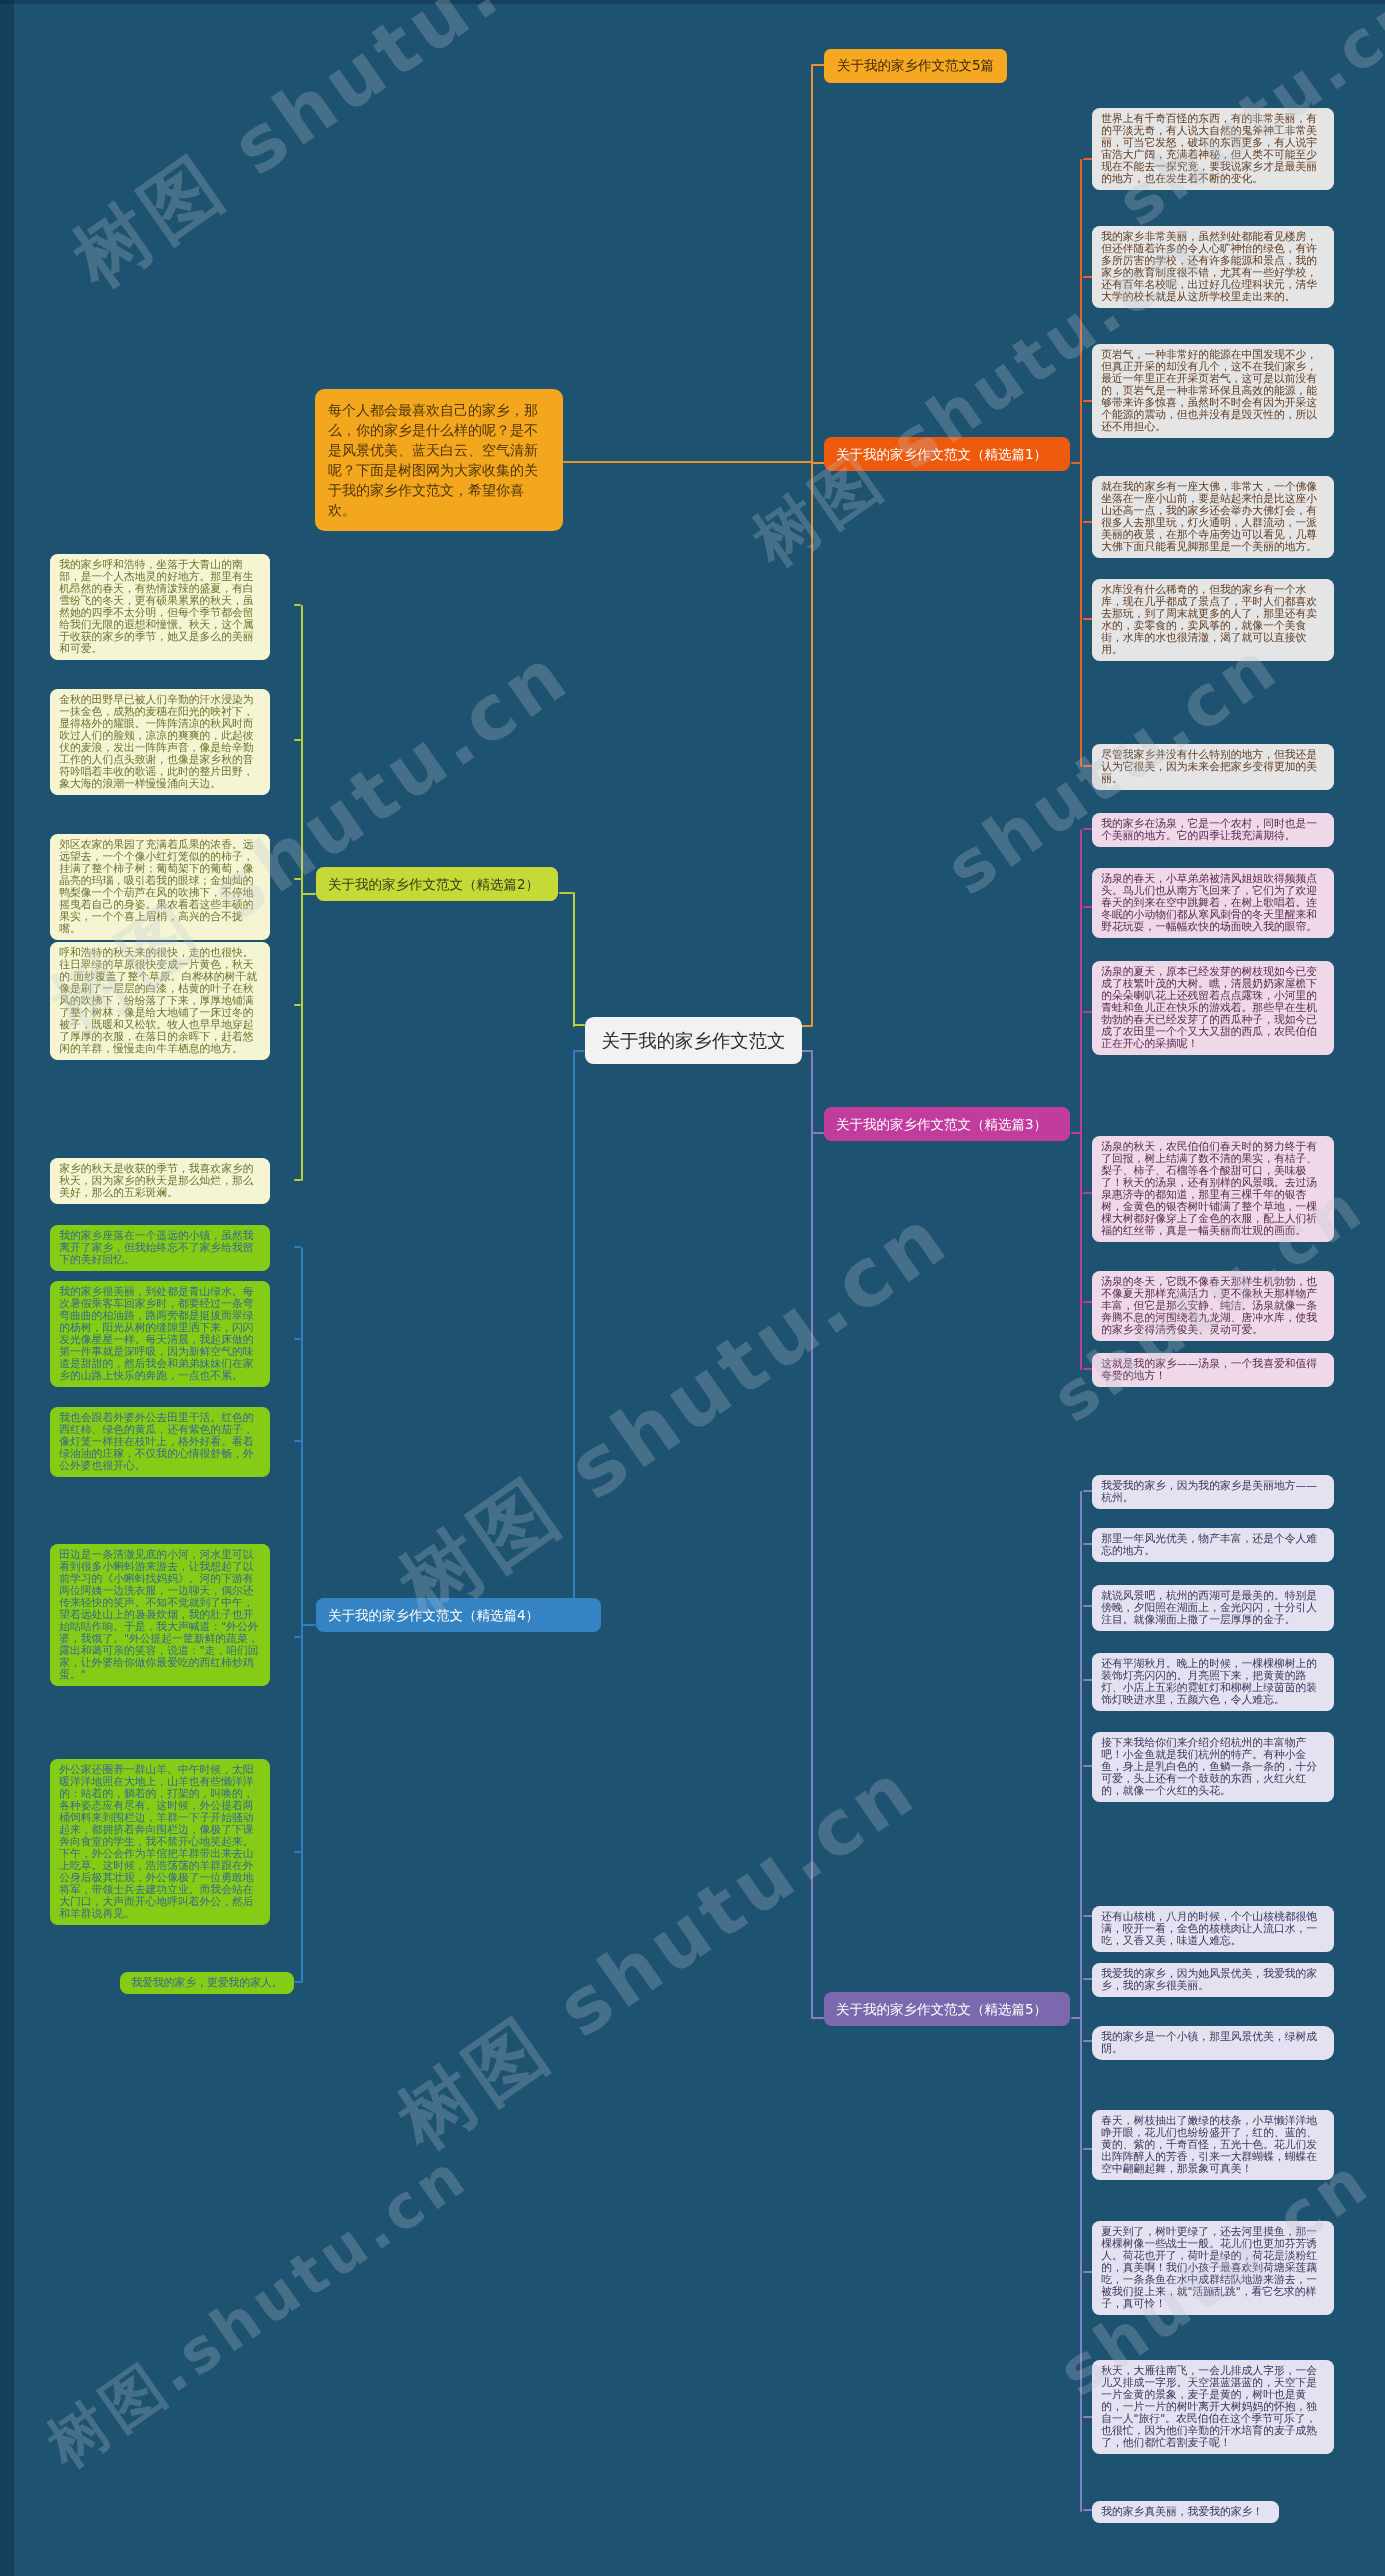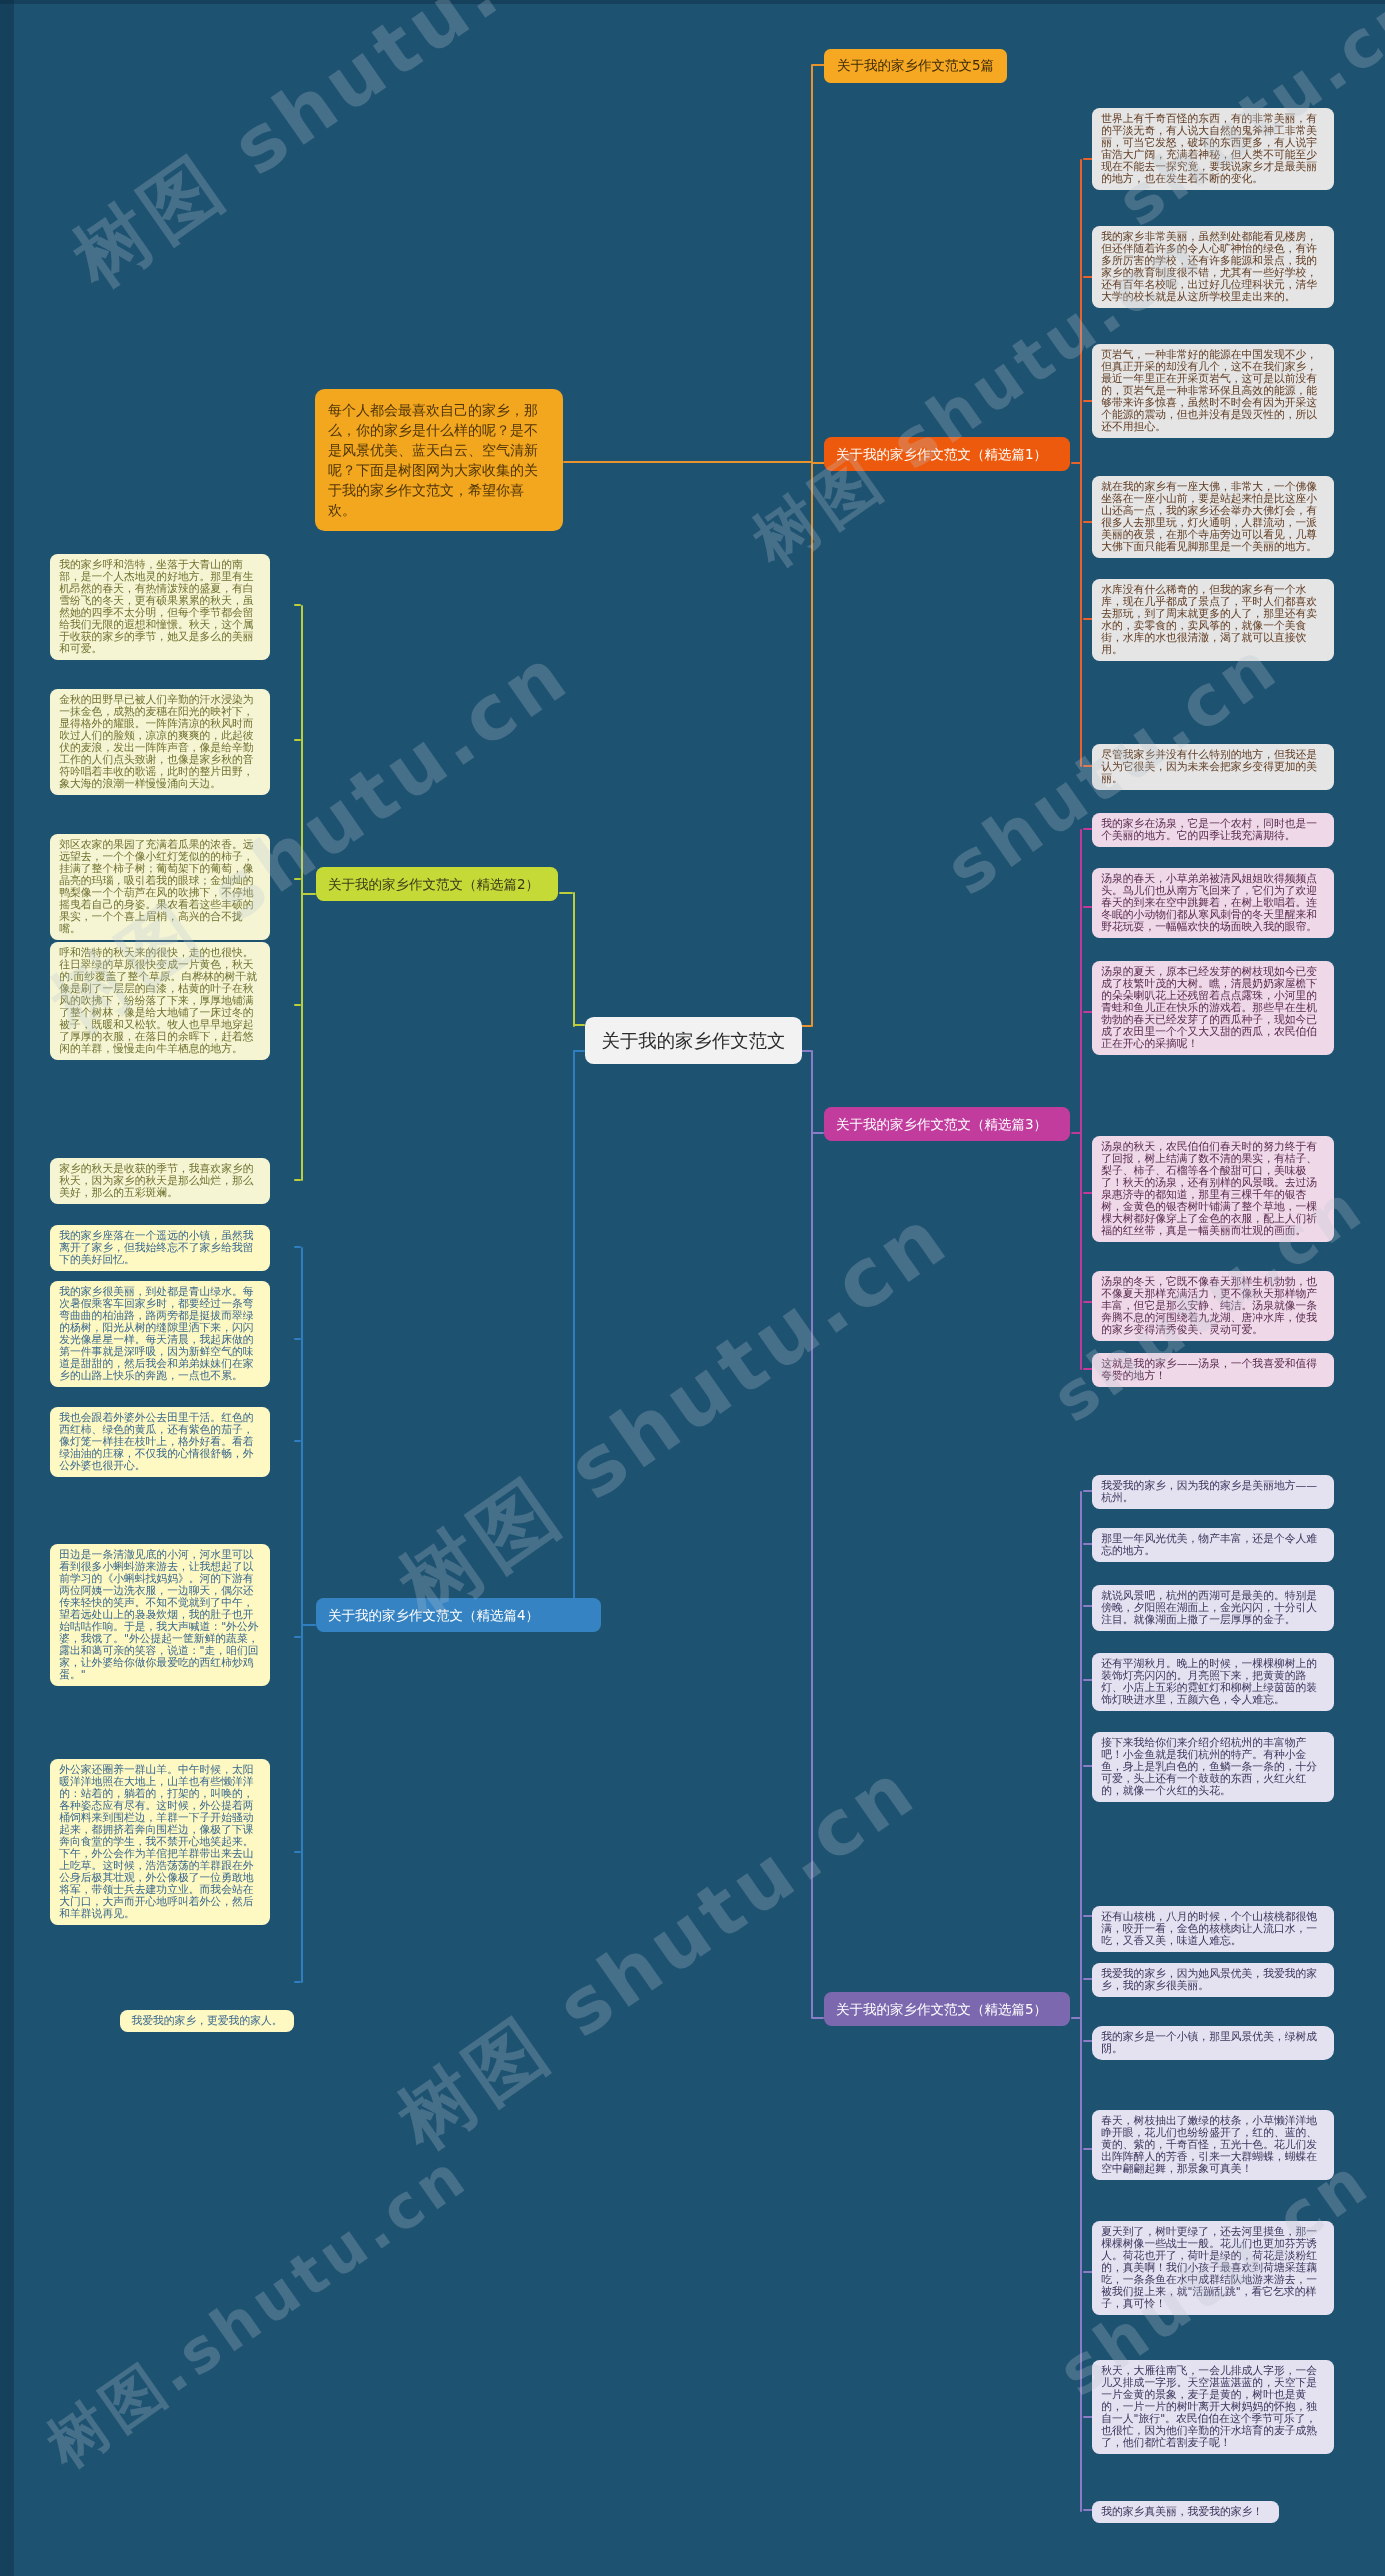--- a/index.html
+++ b/index.html
@@ -25,36 +25,36 @@
   #node4{left:316px;top:1598px;width:285px;background:#3583C3;}
   #node5{left:824px;top:1992px;background:#7B68AE;}
 
   
   .para{position:absolute;left:1092px;width:242px;box-sizing:border-box;padding:4.9px 9.2px;
     font-size:10.8px;line-height:12px;border-radius:7.6px;letter-spacing:0;}
   .para.left{left:50px;width:220px;}
   .pg-peach{background:#e5e5e5;color:#5F3A20;}
   .pg-yellow{background:#F5F5D4;color:#6E702D;}
   .pg-pink{background:#EFD8E7;color:#57294E;}
-  .pg-blue{background:#fef9c3;color:#38678D;}
+  .pg-blue{background:#84cc16;color:#38678D;}
   .pg-lav{background:#E4E1F1;color:#39345A;}
 
   
   #pb1-0{top:108px;} #pb1-1{top:226px;} #pb1-2{top:344px;}
   #pb1-3{top:476px;} #pb1-4{top:579px;} #pb1-5{top:744px;}
   
   #pb2-0{top:554px;} #pb2-1{top:689px;} #pb2-2{top:834px;}
   #pb2-3{top:942px;} #pb2-4{top:1158px;}
   
   #pb3-0{top:813px;} #pb3-1{top:868px;} #pb3-2{top:961px;}
   #pb3-3{top:1136px;} #pb3-4{top:1263px;margin-top:8px;} #pb3-5{top:1353px;}
   
   #pb4-0{top:1225px;} #pb4-1{top:1281px;} #pb4-2{top:1407px;}
   #pb4-3{top:1544px;} #pb4-4{top:1759px;}
-  #pb4-5{top:1972px;left:120px;width:174px;text-align:center;margin-top:38px;}
+  #pb4-5{top:1972px;left:120px;width:174px;text-align:center;}
   
   #pb5-0{top:1475px;} #pb5-1{top:1528px;} #pb5-2{top:1585px;} #pb5-3{top:1653px;}
   #pb5-4{top:1732px;} #pb5-5{top:1888px;margin-top:18px;} #pb5-6{top:1963px;} #pb5-7{top:2026px;border-radius:10px;}
   #pb5-8{top:2110px;} #pb5-9{top:2221px;} #pb5-10{top:2360px;}
   #pb5-11{top:2501px;width:187px;}
 
   
   .conn{position:absolute;border-radius:1.6px;}
   .wm{position:absolute;transform:rotate(-35deg);transform-origin:left top;
       color:rgba(185,198,210,.26);font-size:70px;font-weight:bold;letter-spacing:5.4px;

